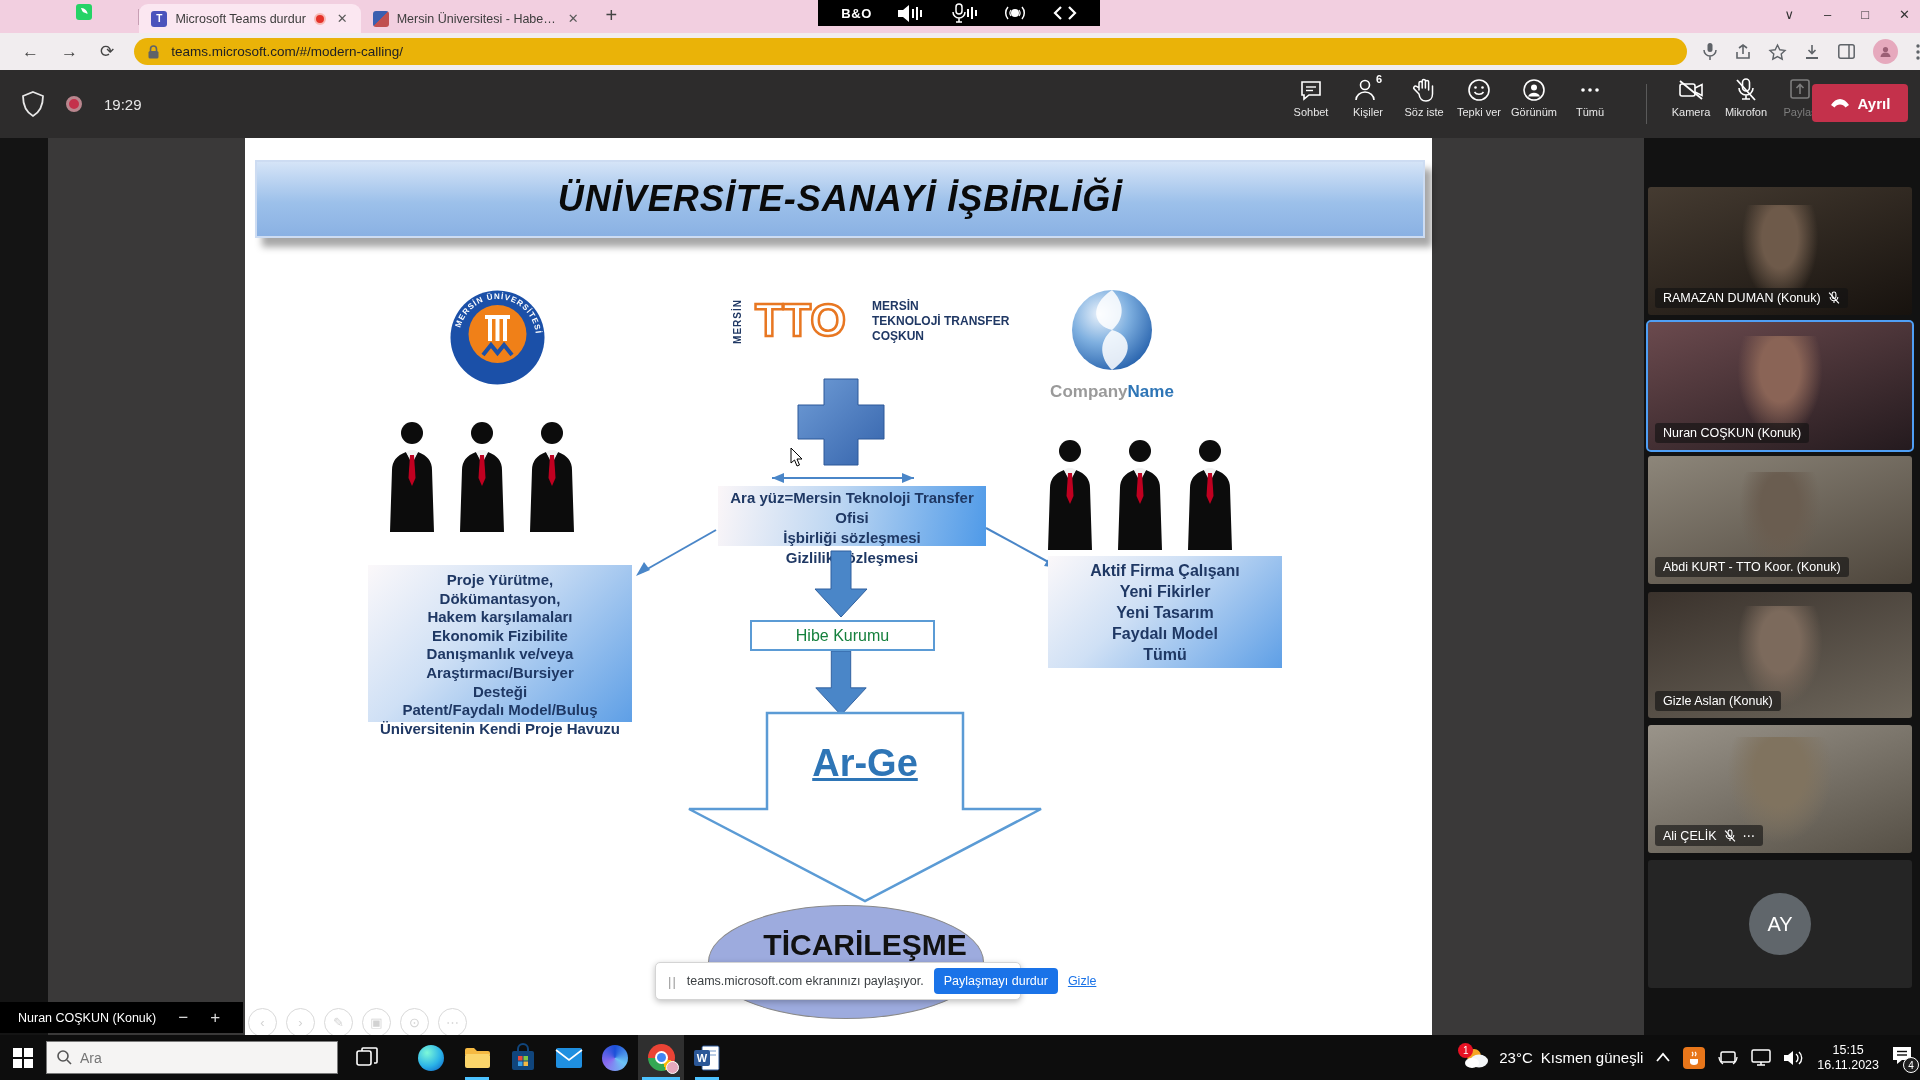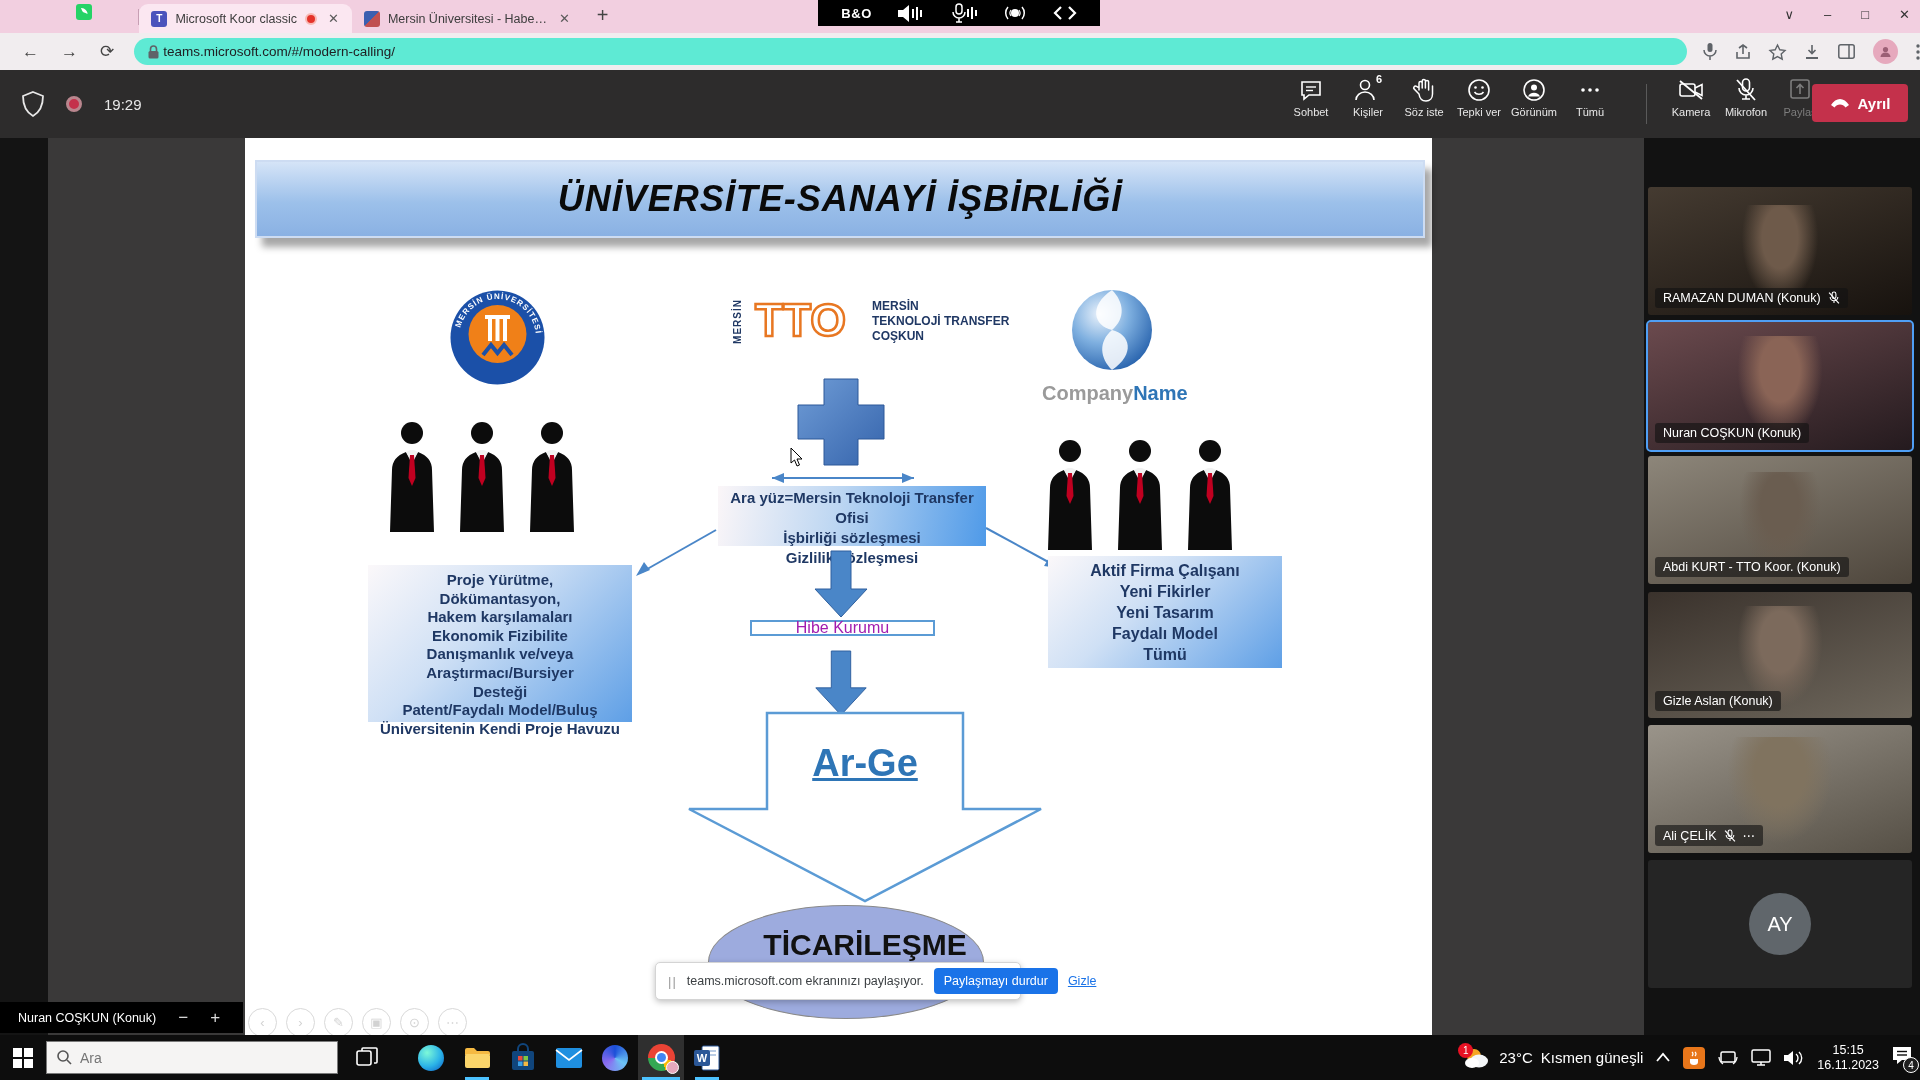--- a/index.html
+++ b/index.html
@@ -20,21 +20,21 @@
   .tab-sep { width:1px; height:16px; background:#c79fb4; margin-bottom:8px; margin-left:6px; }
 
   .bo-bar { position:absolute; left:818px; top:0; width:282px; height:26px; background:#000; display:flex; align-items:center; justify-content:space-around; padding:0 10px; }
   .bo-bar svg { display:block; }
   .bo-brand { color:#fff; font-size:13px; font-weight:bold; letter-spacing:0.5px; }
 
   .win-controls { position:absolute; right:10px; top:0; height:28px; display:flex; align-items:center; gap:30px; color:#333; font-size:13px; }
 
   .addressbar { position:absolute; left:0; top:33px; width:1920px; height:37px; background:#f1edef; display:flex; align-items:center; }
   .nav-btn { color:#444; font-size:17px; margin-left:22px; }
-  .url-pill { display:flex; align-items:center; gap:4px; margin-left:20px; width:1560px; height:27px; background:#5eead4; border-radius:14px; padding:0 14px; color:#202124; font-size:13.5px; }
+  .url-pill { display:flex; align-items:center; gap:12px; margin-left:20px; width:1560px; height:27px; background:#eab308; border-radius:14px; padding:0 14px; color:#202124; font-size:13.5px; }
   .addr-icons { display:flex; align-items:center; gap:18px; margin-left:16px; }
   .addr-icons svg { display:block; }
   .avatar-chip { width:25px; height:25px; border-radius:50%; background:#e6a9bd; display:flex; align-items:center; justify-content:center; }
 
   
   .teamsbar { position:absolute; left:0; top:70px; width:1920px; height:68px; background:#2d2c2c; }
   .meet-left { position:absolute; left:22px; top:0; height:68px; display:flex; align-items:center; gap:22px; }
   .timer { color:#e8e8e8; font-size:15px; }
   .rec-ring { width:16px; height:16px; border-radius:50%; background:#c4314b; border:3px solid #b9868e; }
   .tbtn { position:absolute; top:8px; width:56px; display:flex; flex-direction:column; align-items:center; gap:4px; }
@@ -52,30 +52,30 @@
 
   
   .banner { position:absolute; left:255px; top:160px; width:1170px; height:78px; border:2px solid #cddcf2; background:linear-gradient(#d5e4f7 0%, #9cc0ea 55%, #8ab1e3 100%); box-shadow:7px 9px 7px rgba(0,0,0,0.35); display:flex; align-items:center; justify-content:center; }
   .banner .t { font-size:36px; font-weight:bold; font-style:italic; color:#0a0a0a; letter-spacing:1px; }
 
   .gradbox { position:absolute; background:linear-gradient(135deg,#fbf8fa 0%, #cfe0f5 40%, #5e9fe6 100%); color:#1f3864; font-weight:600; text-align:center; }
   .ifacebox { left:718px; top:486px; width:268px; height:60px; background:linear-gradient(100deg,#fbf6f8 0%, #bcd6f2 45%, #4f9ae8 100%); font-size:15px; line-height:20px; padding-top:2px; }
   .leftbox { left:368px; top:565px; width:264px; height:157px; font-size:15px; line-height:18.6px; padding-top:6px; }
   .rightbox { left:1048px; top:556px; width:234px; height:112px; font-size:16px; line-height:21px; padding-top:4px; }
 
-  .hibebox { position:absolute; left:750px; top:620px; width:185px; height:16px; background:#fff; border:2px solid #5b9bd5; display:flex; align-items:center; justify-content:center; font-size:16px; color:#a21caf; }
+  .hibebox { position:absolute; left:750px; top:620px; width:185px; height:31px; background:#fff; border:2px solid #5b9bd5; display:flex; align-items:center; justify-content:center; font-size:16px; color:#15803d; }
 
   .arge { position:absolute; left:688px; top:742px; width:354px; text-align:center; font-size:38px; font-weight:bold; color:#2e75b6; text-decoration:underline; }
   .surec { position:absolute; left:688px; top:788px; width:354px; text-align:center; font-size:33px; font-weight:bold; color:#141414; }
 
   .ellipse { position:absolute; left:708px; top:905px; width:276px; height:114px; border-radius:50%; background:#9dabde; border:1px solid #8a8a8a; }
   .tic { position:absolute; left:688px; top:928px; width:354px; text-align:center; font-size:30px; font-weight:bold; color:#111; }
 
   .tto-lines { color:#203864; font-weight:bold; font-size:12px; line-height:15px; }
-  .companyname { position:absolute; left:1042px; top:382px; width:140px; text-align:center; font-size:20px; font-weight:bold; }
+  .companyname { position:absolute; left:1042px; top:382px; width:140px; text-align:center; font-size:17px; font-weight:bold; }
   .companyname .g { color:#9a9a9a; } .companyname .b { color:#2e75b6; }
 
   
   .sharebar { position:absolute; left:655px; top:962px; width:366px; height:38px; background:#fff; border:1px solid #d4d4d4; border-radius:5px; box-shadow:0 2px 6px rgba(0,0,0,0.25); display:flex; align-items:center; padding:0 12px; gap:10px; z-index:30; }
   .sharebar .txt { font-size:12.5px; color:#3c4043; white-space:nowrap; }
   .stopbtn { background:#1a73e8; color:#fff; font-size:12.5px; border-radius:4px; padding:6px 10px; white-space:nowrap; }
   .hidelink { color:#1a73e8; font-size:12.5px; text-decoration:underline; }
   .pausebars { color:#9a9a9a; font-size:13px; letter-spacing:1px; }
 
   
@@ -122,21 +122,21 @@
         <svg width="10" height="10" viewBox="0 0 10 10">
             <path d="M2,1 C5,0.5 9,4 8.5,7 L6.5,6 C4,5.5 3.5,4.5 3,3.5 Z" fill="#fff"></path>
           </svg>
       </span>
       <span class="title">(2) WhatsApp</span>
       <span class="close">✕</span>
     </div>
     <div class="tab-sep"></div>
     <div class="tab active">
       <span class="favicon" style="background:#4b53bc;">T</span>
-      <span class="title">Microsoft Koor classic</span>
+      <span class="title">Microsoft Teams durdur</span>
       <span class="rec-dot"></span>
       <span class="close">✕</span>
     </div>
     <div class="tab inactive">
       <span class="favicon" style="background:linear-gradient(135deg,#3b5fb0 50%,#c05050 50%);"></span>
       <span class="title">Mersin Üniversitesi - Haberler -</span>
       <span class="close">✕</span>
     </div>
     <div class="newtab">+</div>
   </div>

